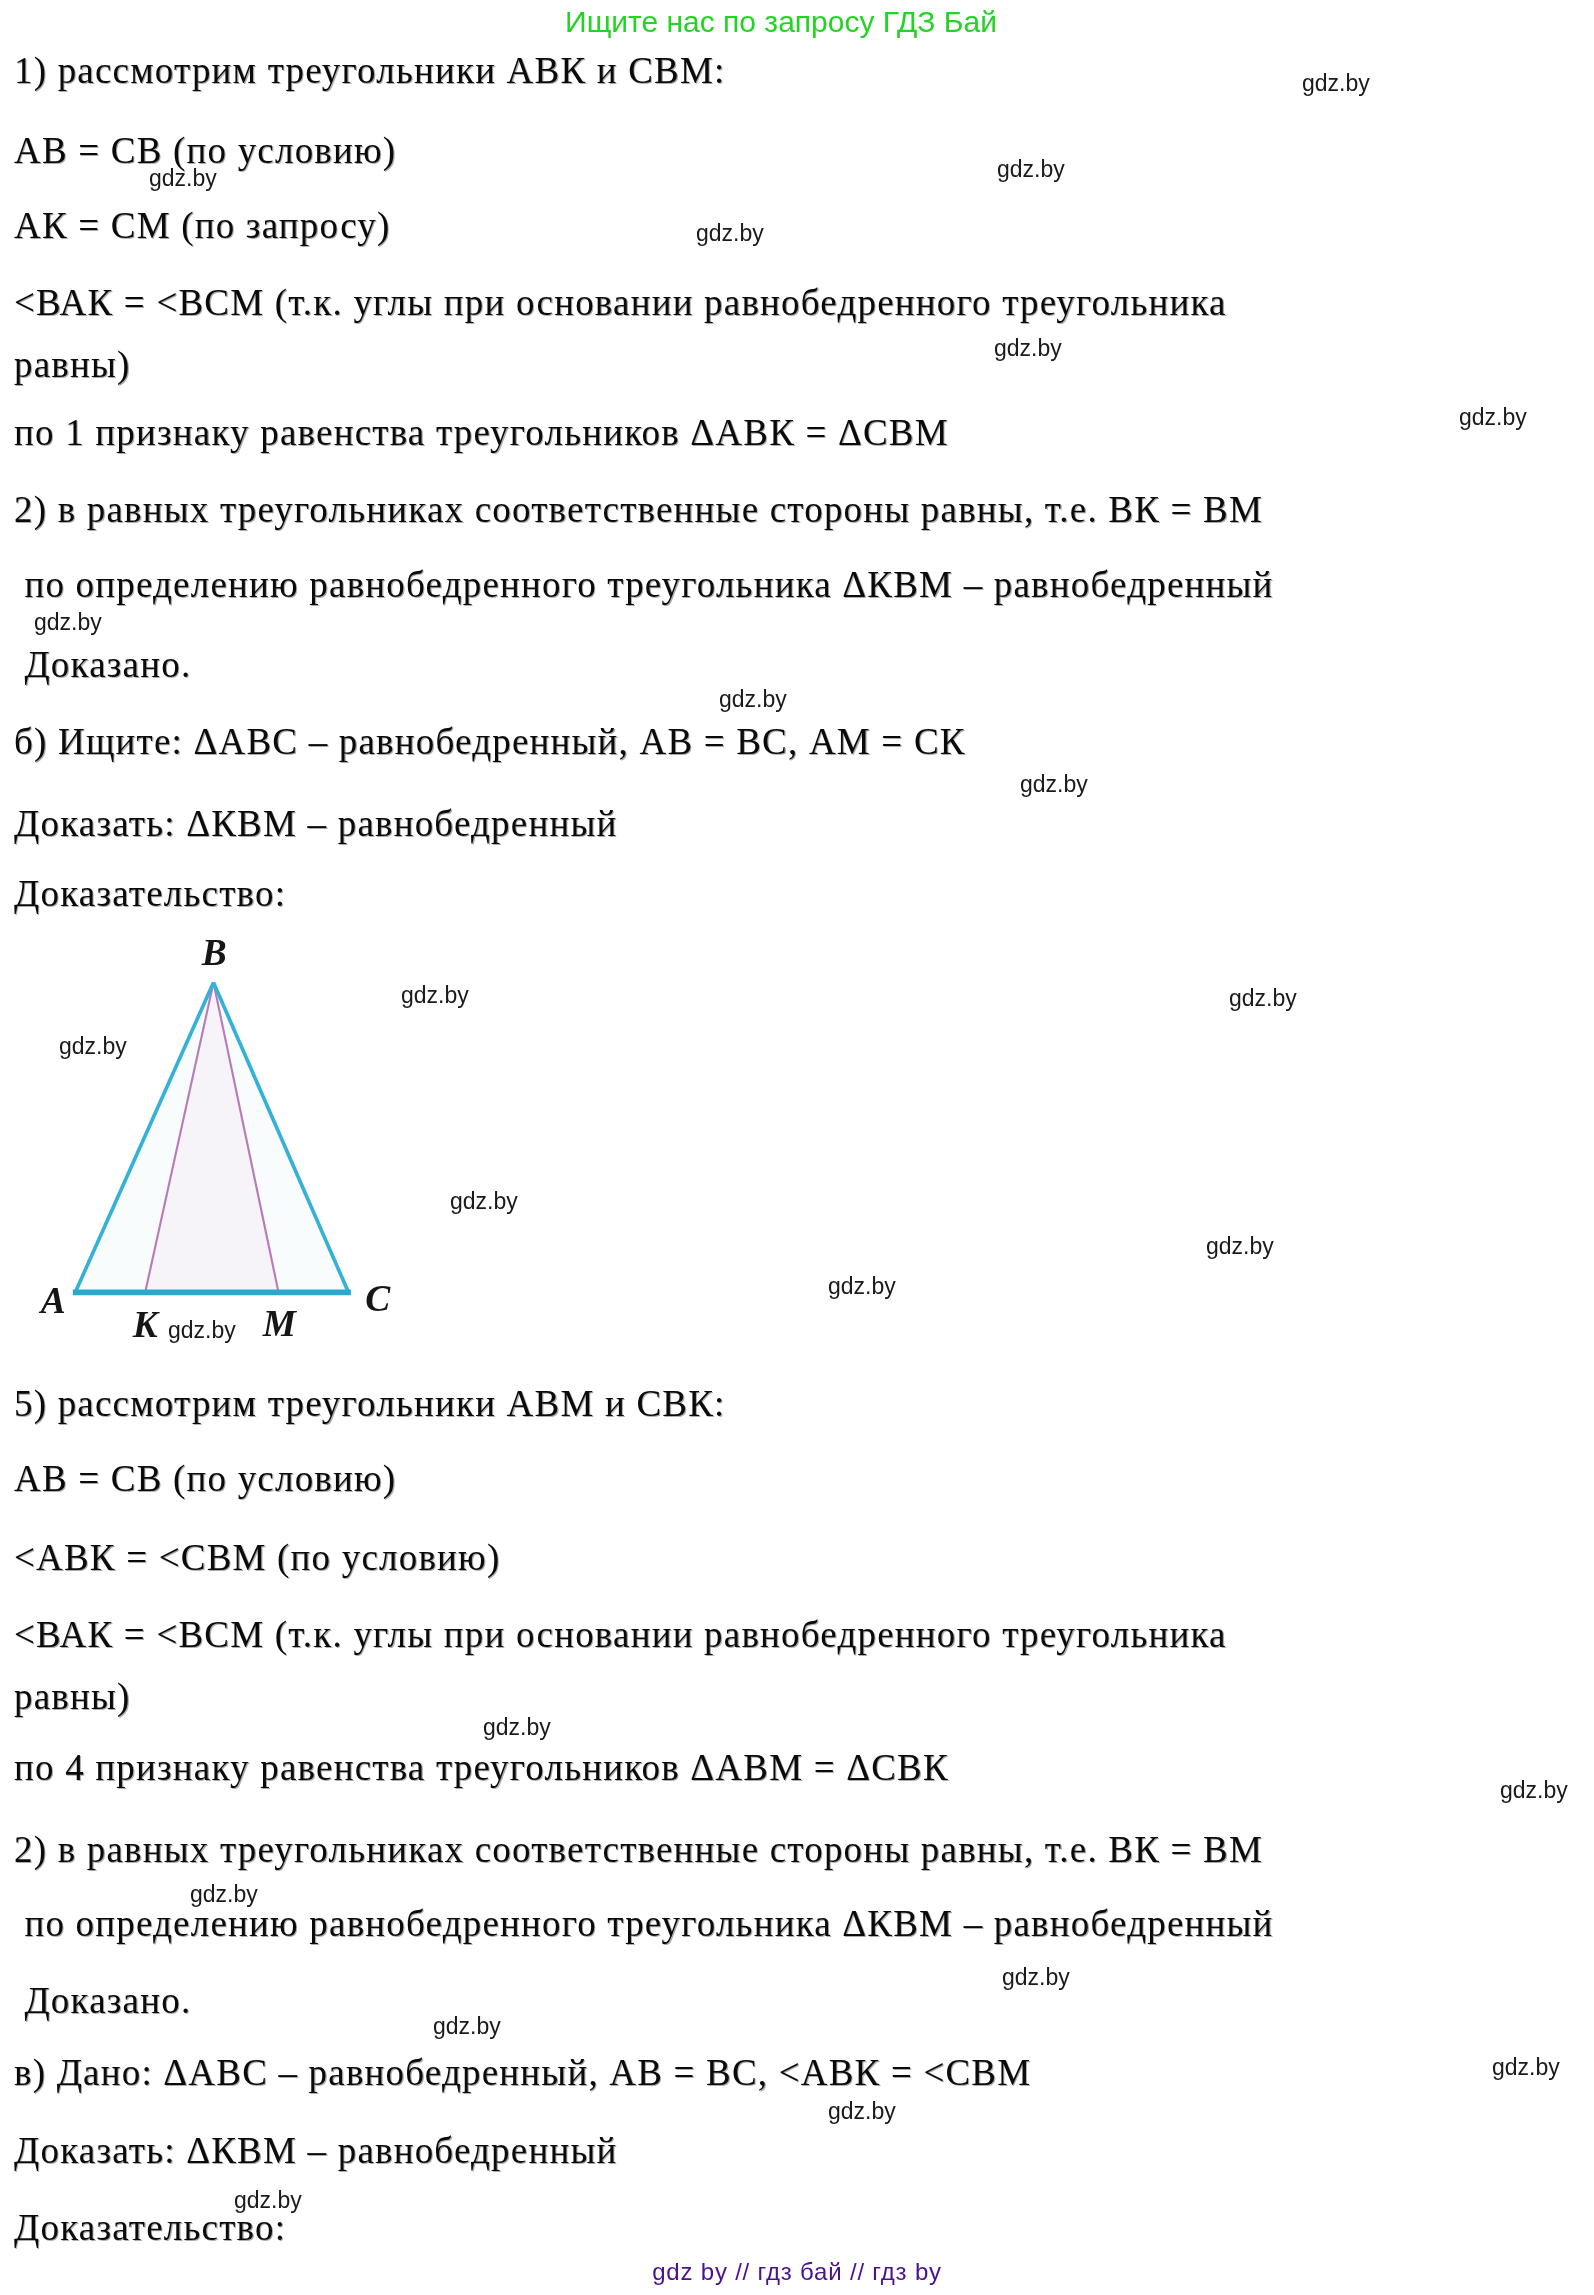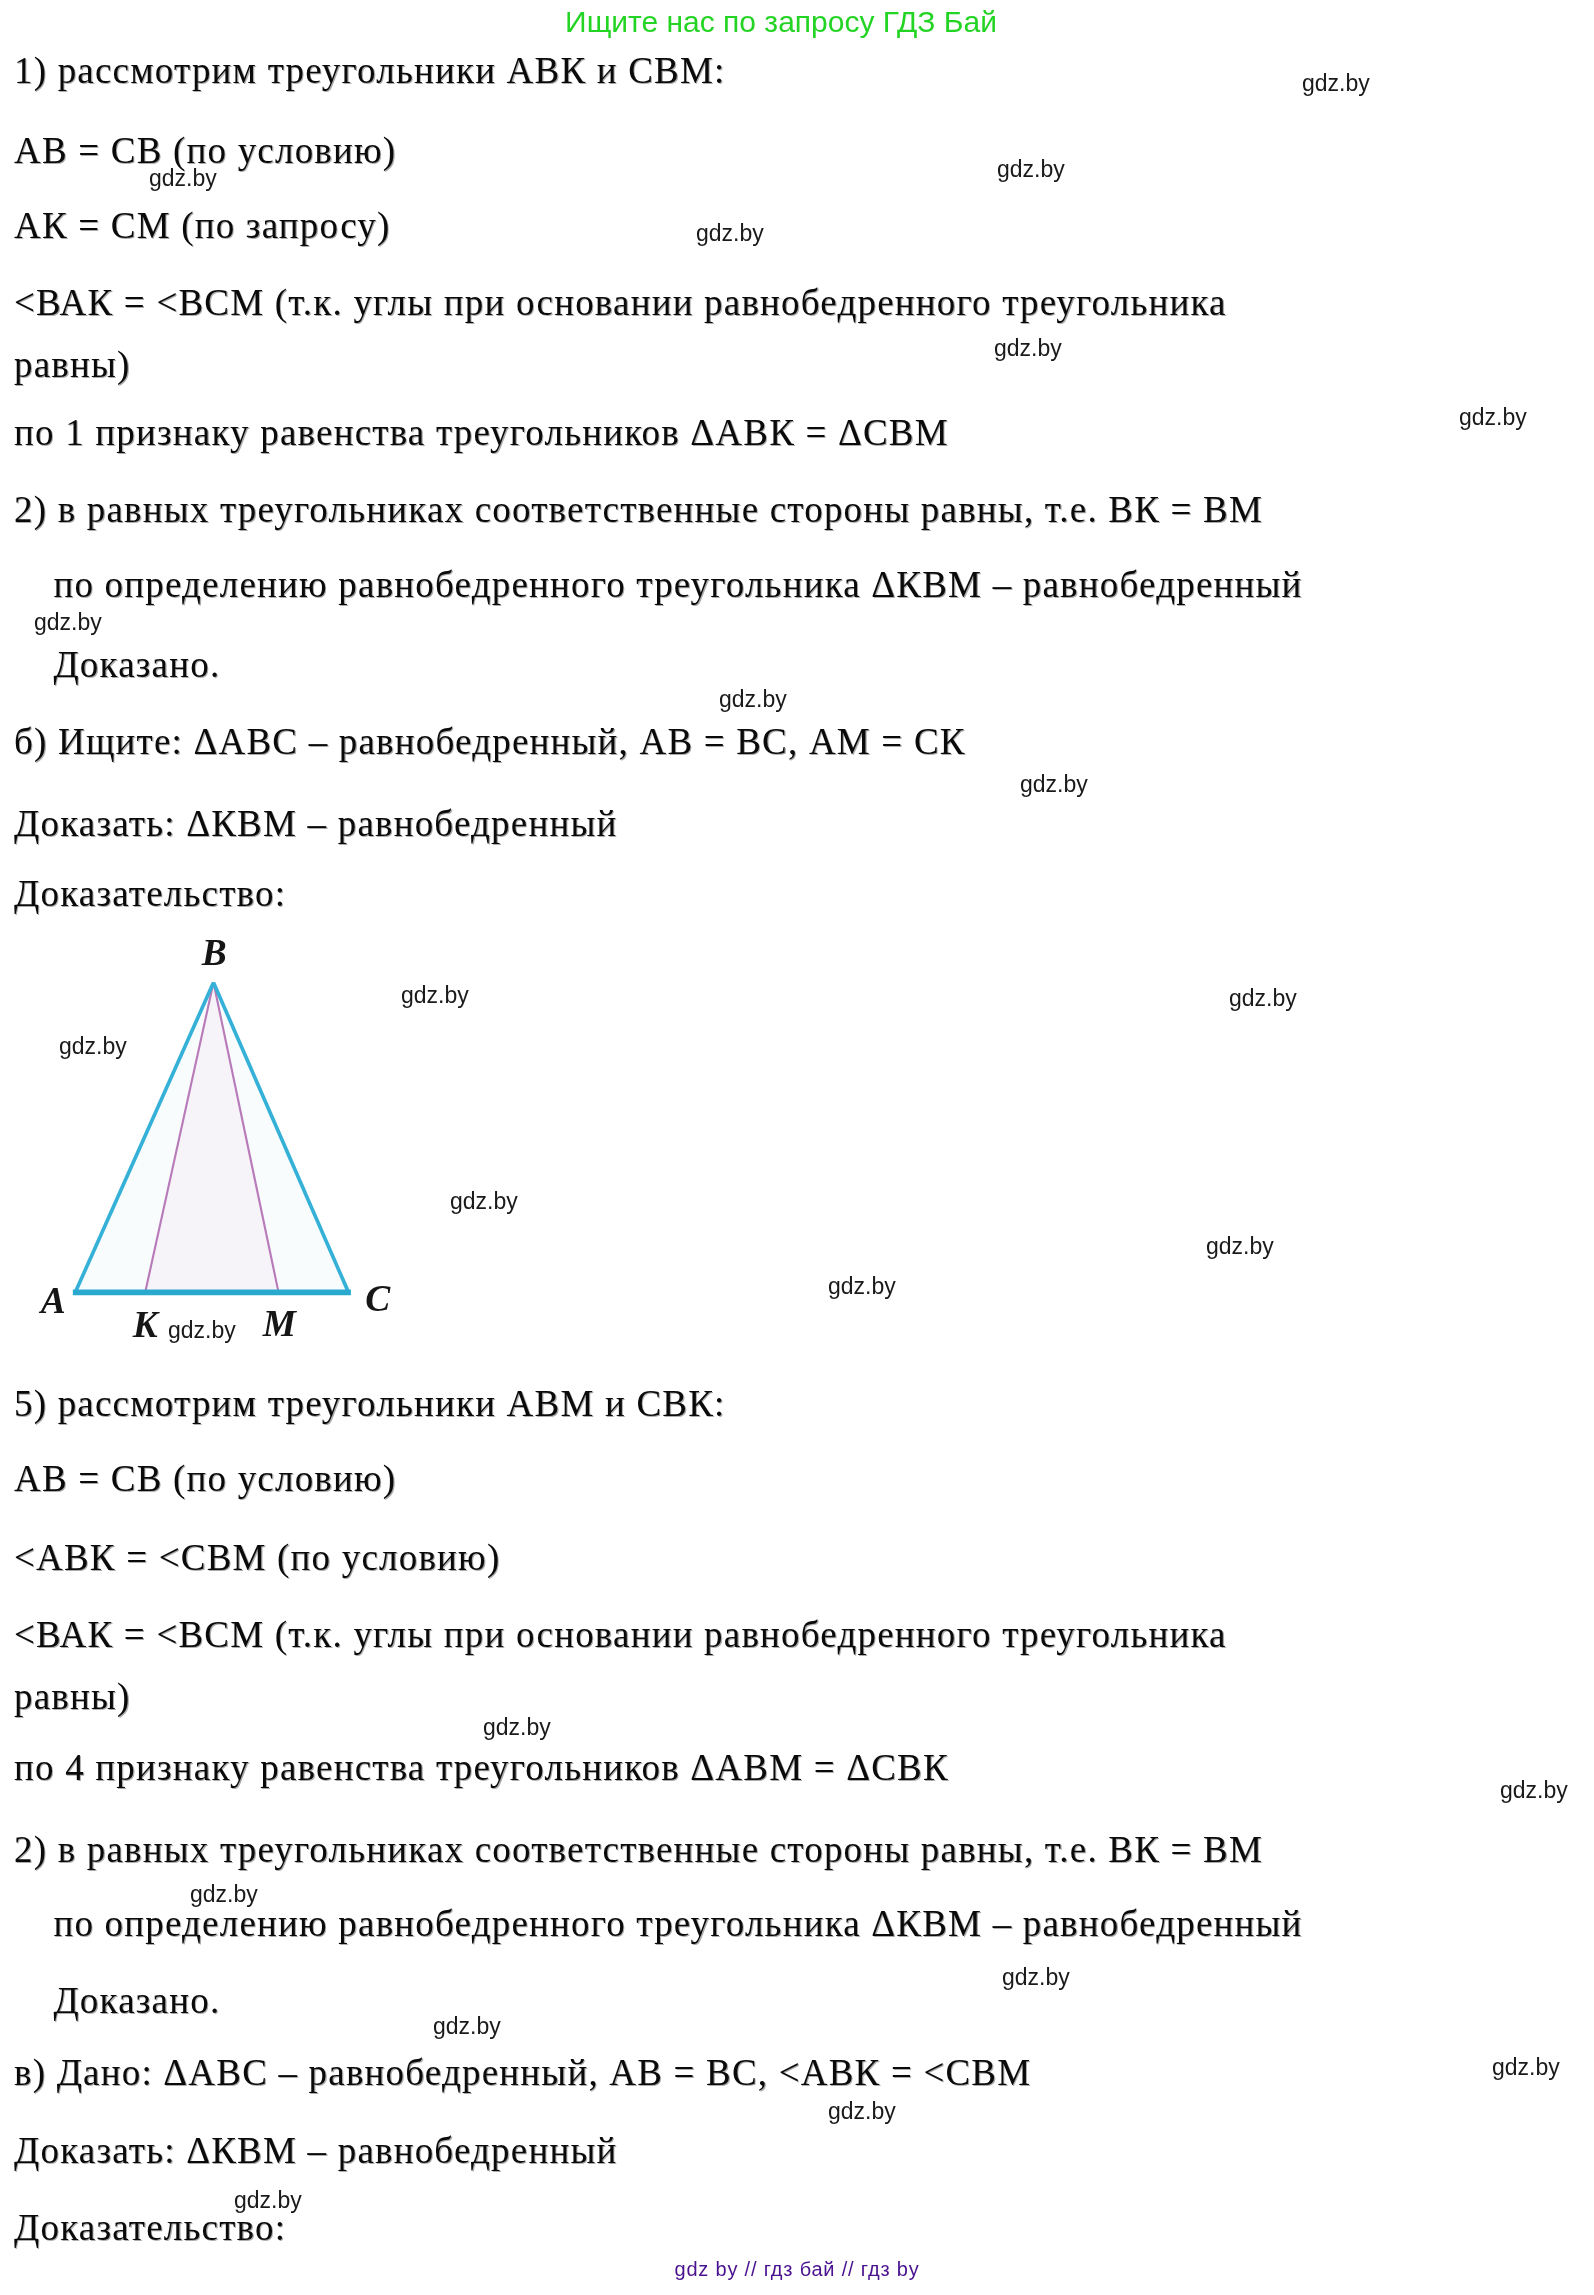--- a/index.html
+++ b/index.html
@@ -19,21 +19,21 @@
     white-space:nowrap;
   }
   .ln{
     position:absolute;left:14px;
     font-size:37px;
     letter-spacing:1.2px;
     color:#0a0a0a;
     white-space:nowrap;
     text-shadow:1.1px 1px 0 rgba(70,70,70,0.45);
   }
-  .ln.indent{left:24.4px;margin-left:29px;}
+  .ln.indent{left:24.4px;}
   .wm{
     position:absolute;
     font-family:"Liberation Sans","DejaVu Sans",sans-serif;
     font-size:23px;
     color:#1a1a1a;
     white-space:nowrap;
     text-align:center;
   }
   .figure{
     position:absolute;left:33px;top:928px;width:374px;height:423px;
@@ -43,21 +43,21 @@
     font-family:"Liberation Serif","DejaVu Serif",serif;
     font-style:italic;
     font-weight:bold;
     font-size:46px;
     fill:#161616;
   }
   .footer{
     position:absolute;top:2258px;left:0;width:1594px;
     text-align:center;
     font-family:"Liberation Sans","DejaVu Sans",sans-serif;
-    font-size:20px;
+    font-size:24px;
     color:var(--footer-purple,#4a128f);
     letter-spacing:0.8px;
     white-space:nowrap;
   }
 </style>
 </head>
 <body>
 
 <div class="header">Ищите нас по запросу ГДЗ Бай</div>
 

